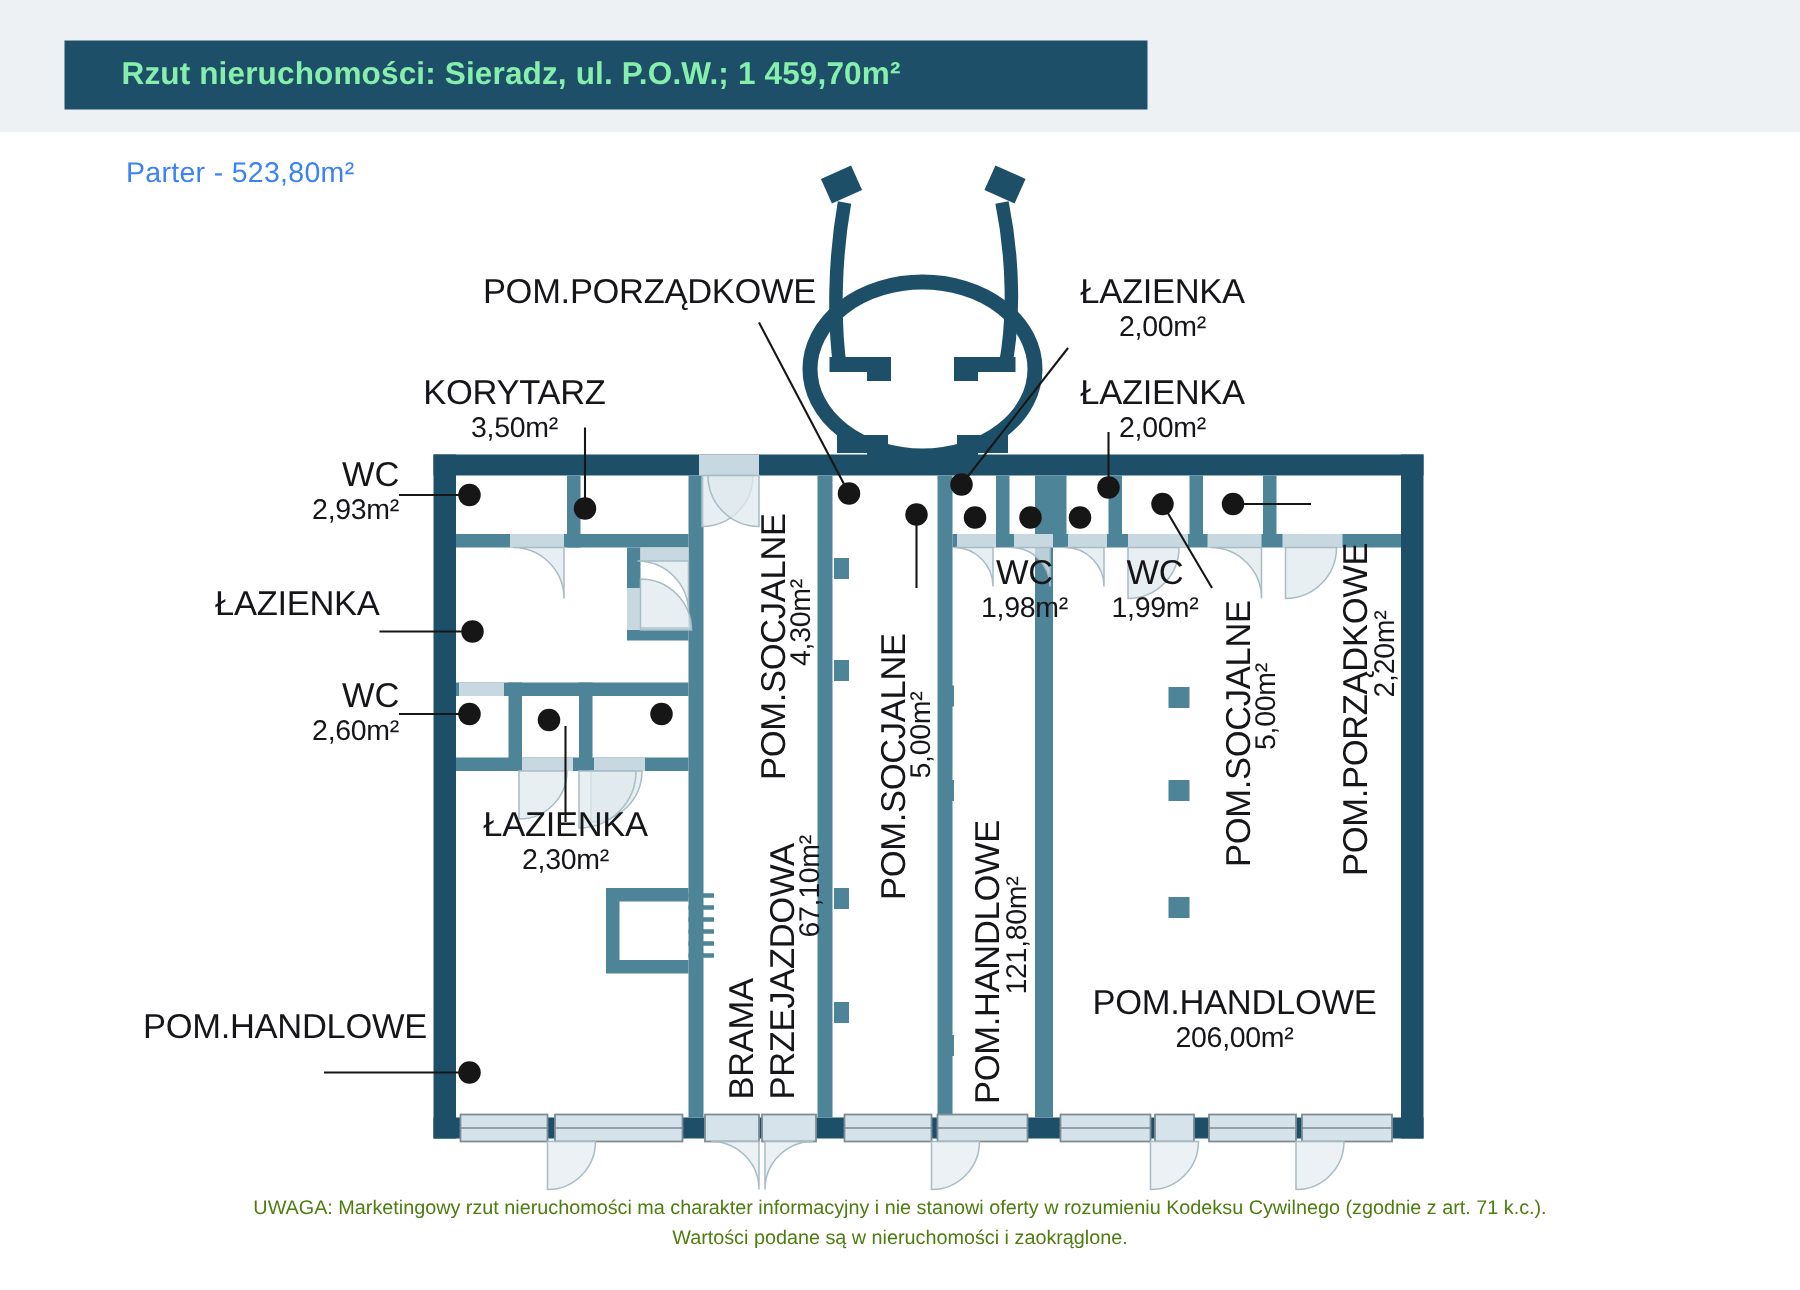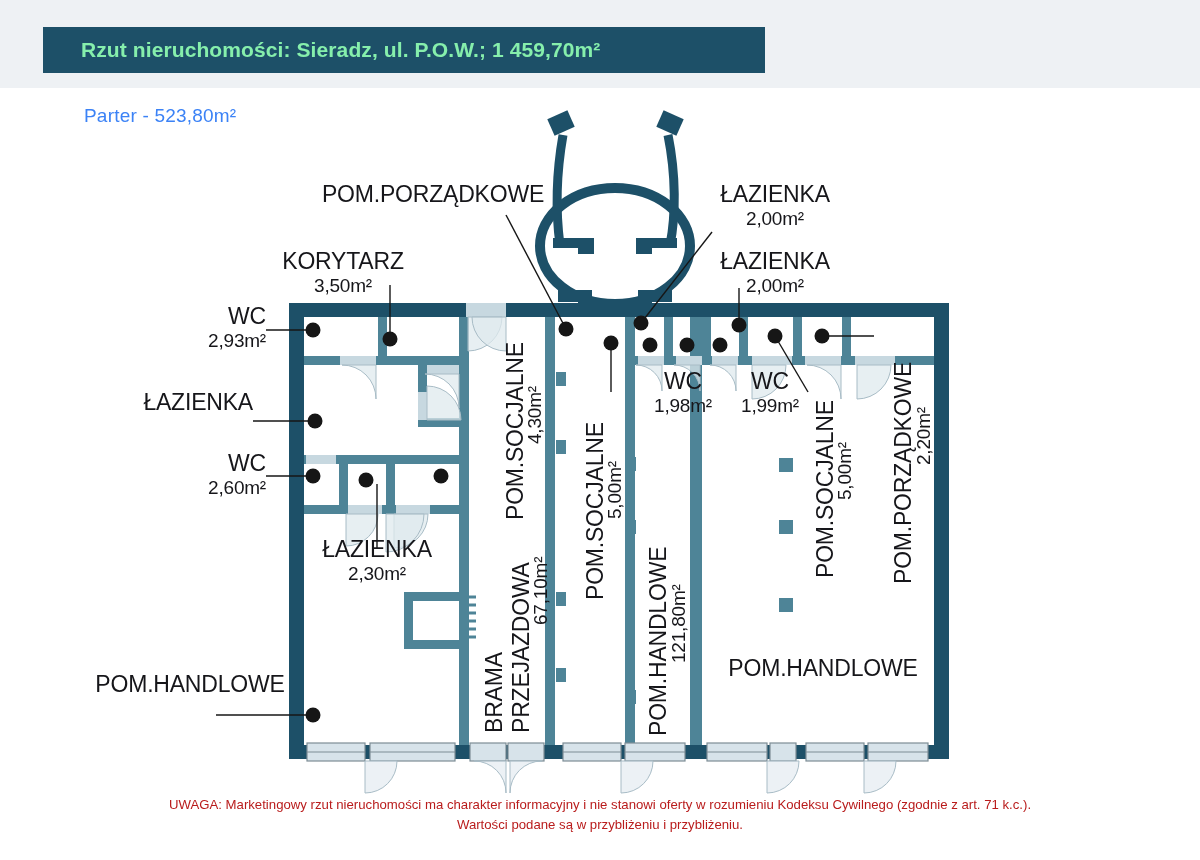--- a/index.html
+++ b/index.html
@@ -40,21 +40,21 @@
   .lbl.ctr { text-align: center; }
   .vlbl {
     position: absolute; color: #16161a; white-space: nowrap;
     transform-origin: left top;
     font-family: "Liberation Sans", sans-serif;
   }
   .vlbl .nm { font-size: 23px; letter-spacing: -0.2px; }
   .vlbl .ar { font-size: 19px; letter-spacing: -0.2px; }
   #footer {
     position: absolute; left: 0; top: 795px; width: 1200px;
-    text-align: center; color: #b91c1c;
+    text-align: center; color: #4d7c0f;
     font-size: 13.2px; line-height: 20px;
   }
 </style>
 </head>
 <body>
 
 <div id="topband"></div>
 
 <div id="titlebar">
   <span class="t">Rzut nieruchomości: Sieradz, ul. P.O.W.; 1 459,70m²</span>
@@ -298,20 +298,21 @@
   <span class="ar">1,98m²</span>
 </div>
 
 <div class="lbl ctr" style="left:705px; top:368px; width:130px;">
   <span class="nm">WC</span>
   <span class="ar">1,99m²</span>
 </div>
 
 <div class="lbl ctr" style="left:708px; top:655px; width:230px;">
   <span class="nm">POM.HANDLOWE</span>
+  <span class="ar">206,00m²</span>
 </div>
 
 <div class="vlbl" style="left:502px; top:520px; transform:rotate(-90deg);">
   <span class="nm">POM.SOCJALNE</span>
 </div>
 <div class="vlbl" style="left:524px; top:444px; transform:rotate(-90deg);">
   <span class="ar">4,30m²</span>
 </div>
 
 <div class="vlbl" style="left:481px; top:733px; transform:rotate(-90deg);">
@@ -347,14 +348,14 @@
 
 <div class="vlbl" style="left:890px; top:584px; transform:rotate(-90deg);">
   <span class="nm">POM.PORZĄDKOWE</span>
 </div>
 <div class="vlbl" style="left:913px; top:465px; transform:rotate(-90deg);">
   <span class="ar">2,20m²</span>
 </div>
 
 <div id="footer">
   <div>UWAGA: Marketingowy rzut nieruchomości ma charakter informacyjny i nie stanowi oferty w rozumieniu Kodeksu Cywilnego (zgodnie z art. 71 k.c.).</div>
-  <div>Wartości podane są w przybliżeniu i przybliżeniu.</div>
+  <div>Wartości podane są w nieruchomości i zaokrąglone.</div>
 </div>
 
 </body></html>

